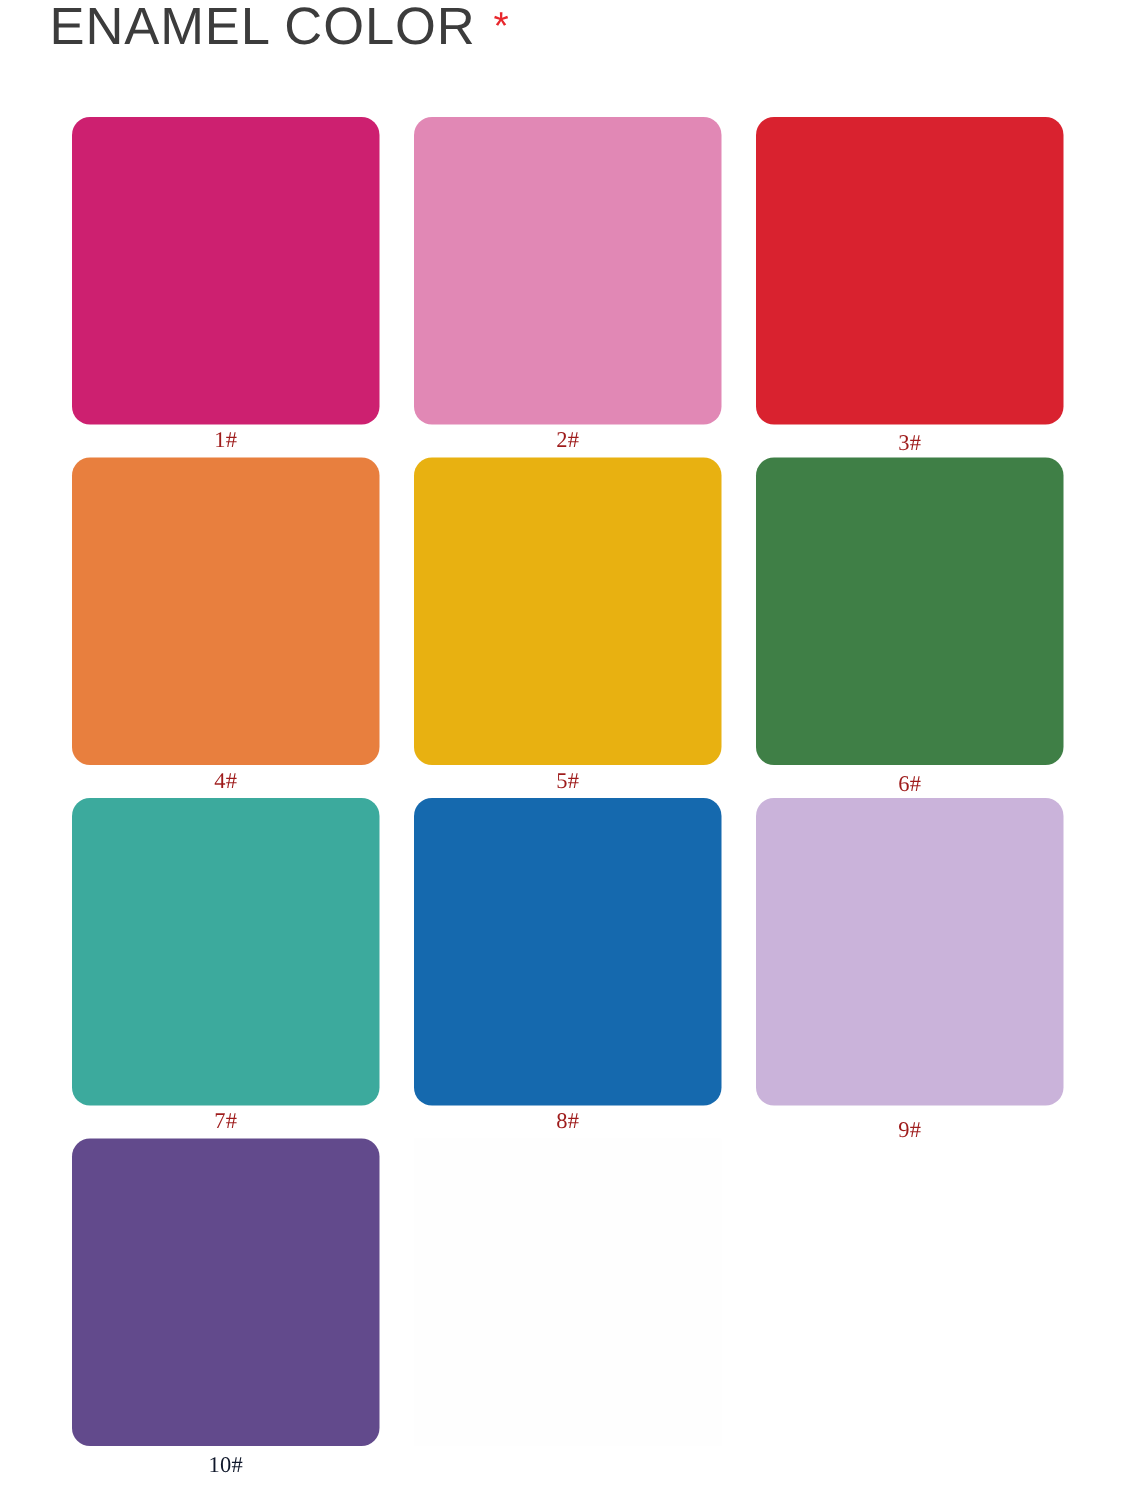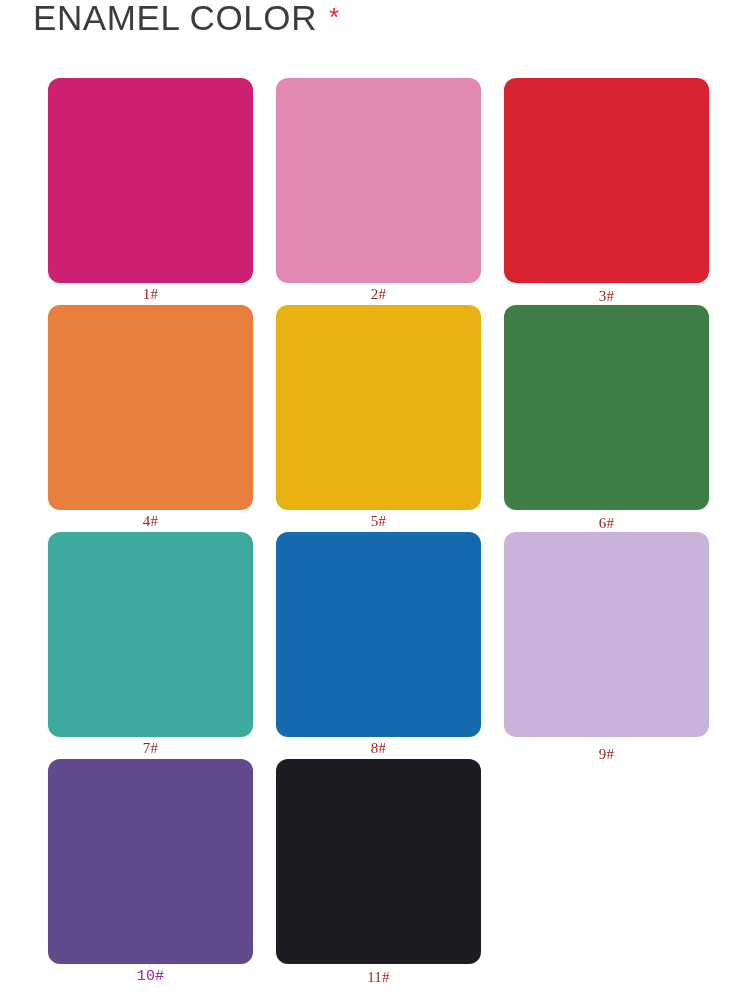--- a/index.html
+++ b/index.html
@@ -138,25 +138,21 @@
       <div class="swatch-cell row-3 col-2">
         <div class="swatch-chip" style="background: rgb(21, 105, 174);"></div>
         <div class="swatch-label" style="color: rgb(158, 27, 27);">8#</div>
       </div>
       <div class="swatch-cell row-3 col-3">
         <div class="swatch-chip" style="background: rgb(202, 179, 218);"></div>
         <div class="swatch-label" style="color: rgb(158, 27, 27);">9#</div>
       </div>
       <div class="swatch-cell row-4 col-1">
         <div class="swatch-chip" style="background: rgb(98, 74, 140);"></div>
-        <div class="swatch-label" style="color: #a21caf; font-family: Liberation Mono, monospace;">10#</div>
-      </div>
-      <div class="swatch-cell row-4 col-2">
-        <div class="swatch-chip" style="background: rgb(30, 27, 34);"></div>
-        <div class="swatch-label" style="color: rgb(158, 27, 27);">11#</div>
+        <div class="swatch-label" style="color: #0f172a;">10#</div>
       </div>
       <div class="swatch-cell row-4 col-3">
         <div class="swatch-chip is-empty" style="background: rgb(254, 254, 254);"></div>
         <div class="swatch-label" style="color: rgb(158, 27, 27);"></div>
       </div>
     </div>
 
 </div>
 
 </body></html>

